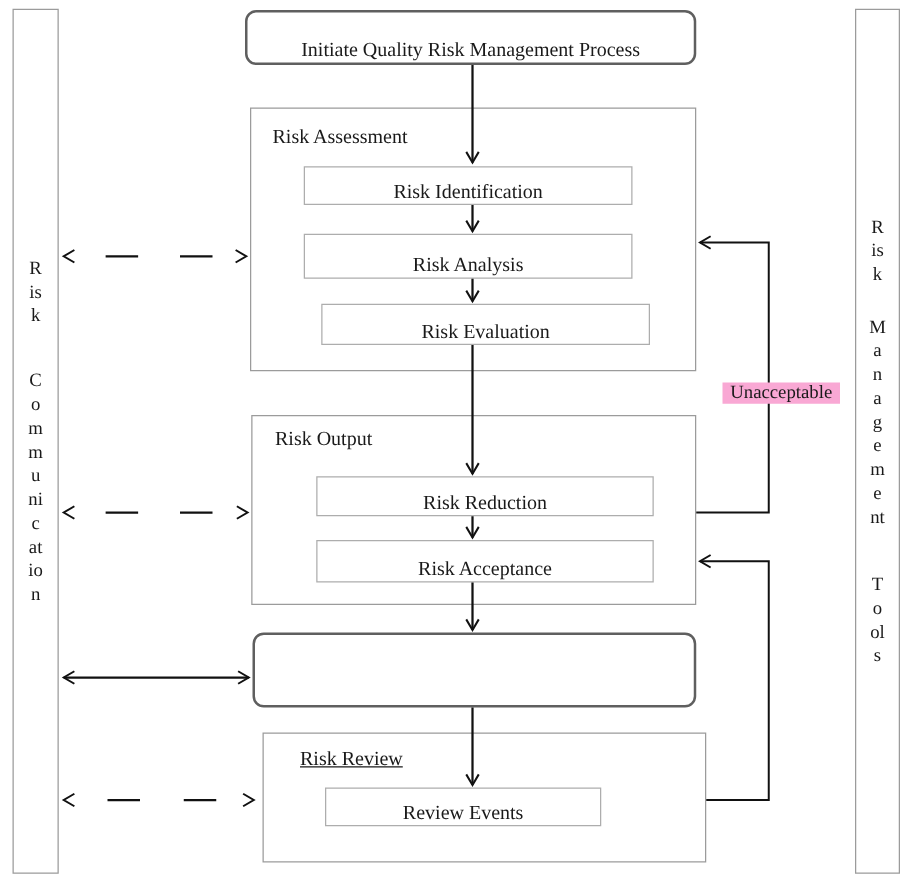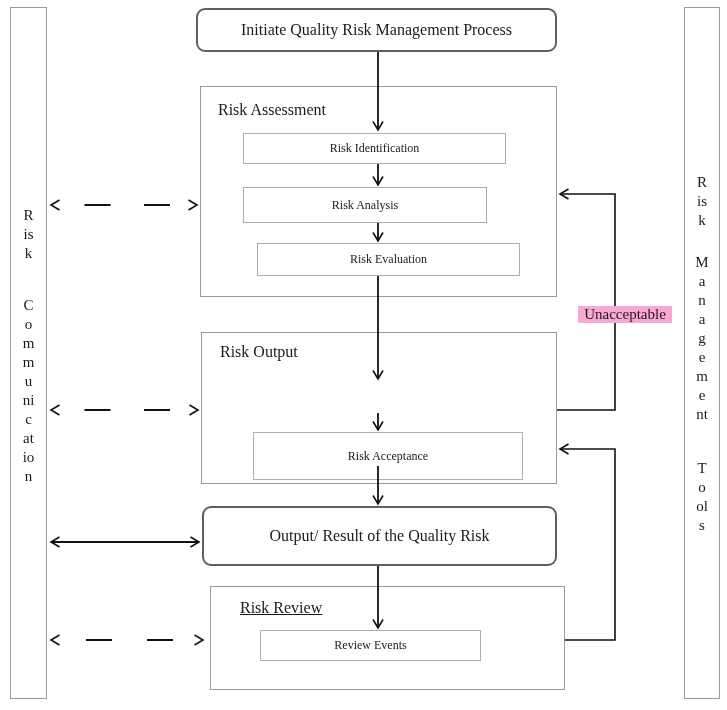--- a/index.html
+++ b/index.html
@@ -4,24 +4,24 @@
 <style>
   :root{
     --arrow:#111111; --text:#1a1a1a; --background:#ffffff;
     --box-border-dark:#5f5f5f; --container-border:#9b9b9b; --inner-border:#adadad;
   }
   html,body{margin:0;padding:0;background:var(--background,#fff);}
   .stage{
     position:relative; width:727px; height:710px; background:var(--background,#fff);
     font-family:"Liberation Serif", serif; color:var(--text,#1a1a1a); overflow:hidden;
   }
-  .box{position:absolute; box-sizing:border-box; display:flex; align-items:center;
+  .box{position:absolute; box-sizing:border-box; display:flex; align-items:flex-end;
        justify-content:center; text-align:center; background:#fff; z-index:2;}
   .rounded{border:2px solid var(--box-border-dark,#5f5f5f); border-radius:9px; font-size:16px;}
-  .inner{border:1px solid var(--inner-border,#adadad); font-size:12px;}
+  .inner{border:1px solid var(--inner-border,#adadad); font-size:16px;}
   .container{position:absolute; box-sizing:border-box; border:1px solid var(--container-border,#9b9b9b);
        background:#fff; z-index:1;}
   .clabel{position:absolute; font-size:16px; z-index:3; white-space:nowrap;}
   .vbar{position:absolute; box-sizing:border-box; border:1px solid var(--container-border,#9b9b9b);
        background:#fff; z-index:2;}
   .vblock{position:absolute; left:0; width:100%; text-align:center; font-size:15px; line-height:19px;}
   .wires{position:absolute; left:0; top:0; z-index:4; pointer-events:none;}
   .wire{stroke:var(--arrow,#111); fill:none; stroke-width:1.8px;}
   .wire-thin{stroke:var(--arrow,#111); fill:none; stroke-width:1.6px;}
   .wire-head{stroke:var(--arrow,#111); fill:none; stroke-width:1.6px;}
@@ -81,36 +81,38 @@
 
   <div class="box rounded" style="left:196px; top:8px; width:361px; height:44px;">
     <span>Initiate Quality Risk Management Process</span>
   </div>
 
   <div class="container" style="left:200px; top:86px; width:357px; height:211px;"></div>
   <div class="clabel" style="left:218px; top:101px;">Risk Assessment</div>
   <div class="box inner" style="left:243px; top:133px; width:263px; height:31px;">
     <span>Risk Identification</span>
   </div>
-  <div class="box inner" style="left:243px; top:187px; width:244px; height:36px;">
+  <div class="box inner" style="left:243px; top:187px; width:263px; height:36px;">
     <span>Risk Analysis</span>
   </div>
   <div class="box inner" style="left:257px; top:243px; width:263px; height:33px;">
     <span>Risk Evaluation</span>
   </div>
 
   <div class="container" style="left:201px; top:332px; width:356px; height:152px;"></div>
   <div class="clabel" style="left:220px; top:343px;">Risk Output</div>
-  <div class="box inner" style="left:253px; top:432px; width:270px; height:48px;">
+  <div class="box inner" style="left:253px; top:381px; width:270px; height:32px;">
+    <span>Risk Reduction</span>
+  </div>
+  <div class="box inner" style="left:253px; top:432px; width:270px; height:34px;">
     <span>Risk Acceptance</span>
   </div>
 
   <div class="box rounded" style="left:202px; top:506px; width:355px; height:60px;">
     <div class="outline2">
-      <div>Output/ Result of the Quality Risk</div>
     </div>
   </div>
 
   <div class="container" style="left:210px; top:586px; width:355px; height:104px;"></div>
   <div class="clabel" style="left:240px; top:599px;text-decoration:underline;">Risk Review</div>
   <div class="box inner" style="left:260px; top:630px; width:221px; height:31px;">
     <span>Review Events</span>
   </div>
 
   <svg class="wires" width="727" height="710" viewBox="0 0 727 710">

